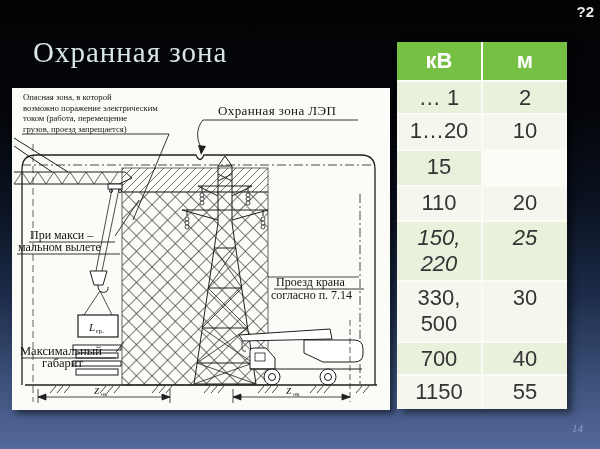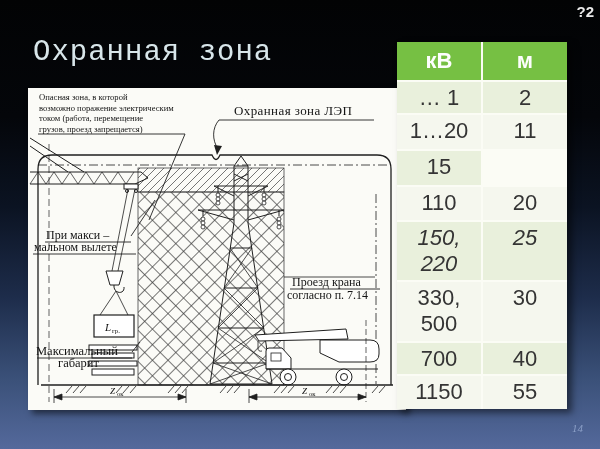--- a/index.html
+++ b/index.html
@@ -1,24 +1,24 @@
 <!DOCTYPE html>
 <html><head>
 <meta charset="utf-8">
 <style>
   html,body{margin:0;padding:0;background:#222;}
   .slide{position:relative;width:600px;height:449px;overflow:hidden;
     background:linear-gradient(180deg,#020304 0%,#04060a 26%,#0b1322 46%,#1d2c4a 66%,#3a5078 84%,#54699c 100%);
     font-family:"Liberation Sans",sans-serif;}
-  .title{position:absolute;left:33px;top:36px;font-family:Liberation Mono, monospace;
+  .title{position:absolute;left:33px;top:36px;font-family:Liberation Serif, serif;
     font-size:29px;letter-spacing:1px;color:#d8e6ea;}
   .corner-mark{position:absolute;top:3px;right:6px;font-size:15px;font-weight:bold;color:#e9e9e9;}
   .page-number{position:absolute;top:422px;right:17px;font-size:11px;font-style:italic;
     font-family:Liberation Serif, serif;color:#8b9fc7;}
-  .diagram-panel{position:absolute;left:28px;top:88px;width:378px;height:322px;
+  .diagram-panel{position:absolute;left:12px;top:88px;width:378px;height:322px;
     background:#fbfbf7;box-shadow:4px 4px 6px rgba(0,0,0,.5);}
   .diagram-panel svg{display:block;}
   text{font-family:"Liberation Serif",serif;fill:#141414;}
   .vt-table{position:absolute;left:397px;top:42px;width:170px;height:367px;
     background:#fbfcf5;box-shadow:5px 4px 7px rgba(0,0,0,.5);}
   .vt-header{display:flex;height:38px;}
   .vt-hcell{width:84px;background:#76c043;color:#fdfefd;font-size:22px;font-weight:bold;
     display:flex;align-items:center;justify-content:center;}
   .vt-hcell.kv{margin-right:2px;}
   .vt-row{display:flex;margin-top:2px;}
@@ -181,21 +181,21 @@
     <div class="vt-header">
       <div class="vt-hcell kv">кВ</div>
       <div class="vt-hcell">м</div>
     </div>
     <div class="vt-row">
       <div class="vt-cell kv">… 1</div>
       <div class="vt-cell">2</div>
     </div>
     <div class="vt-row">
       <div class="vt-cell kv">1…20</div>
-      <div class="vt-cell">11</div>
+      <div class="vt-cell">10</div>
     </div>
     <div class="vt-row">
       <div class="vt-cell">15</div>
     </div>
     <div class="vt-row">
       <div class="vt-cell kv">110</div>
       <div class="vt-cell">20</div>
     </div>
     <div class="vt-row">
       <div class="vt-cell kv">150,

